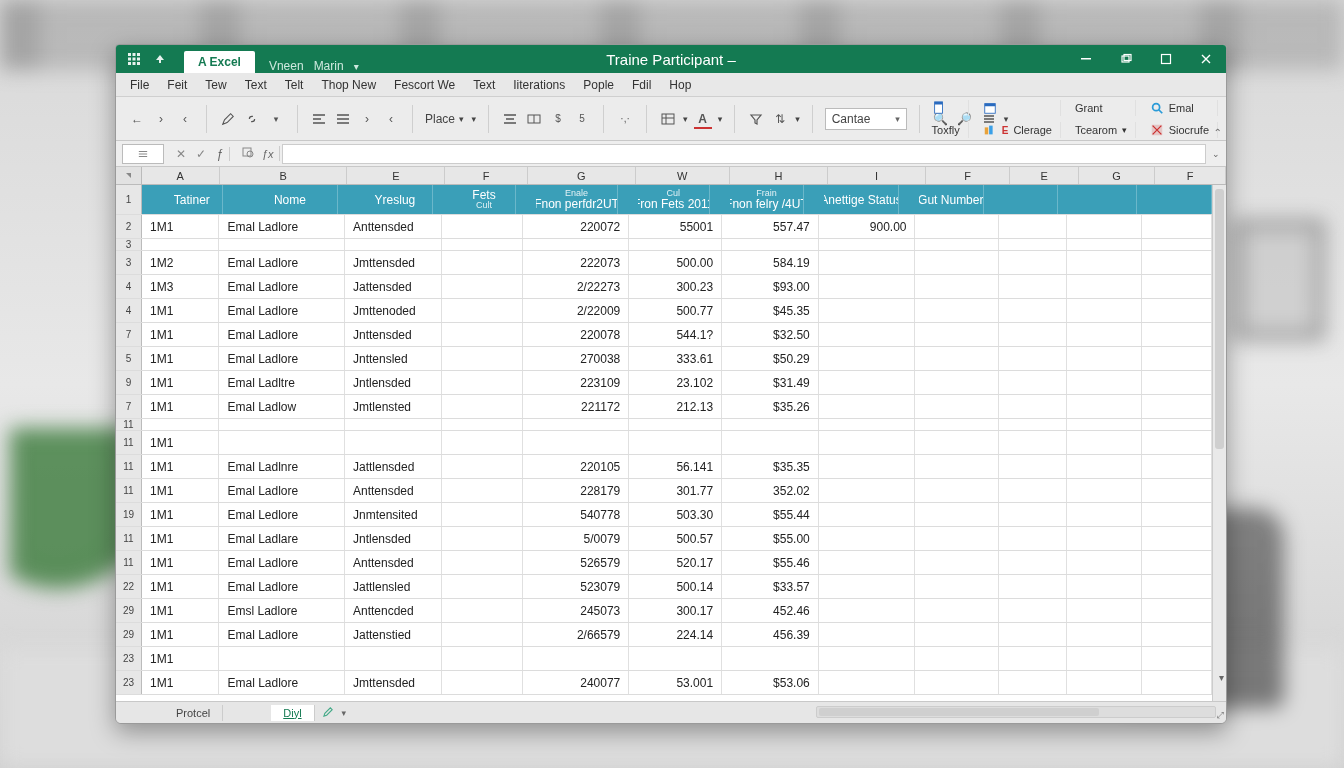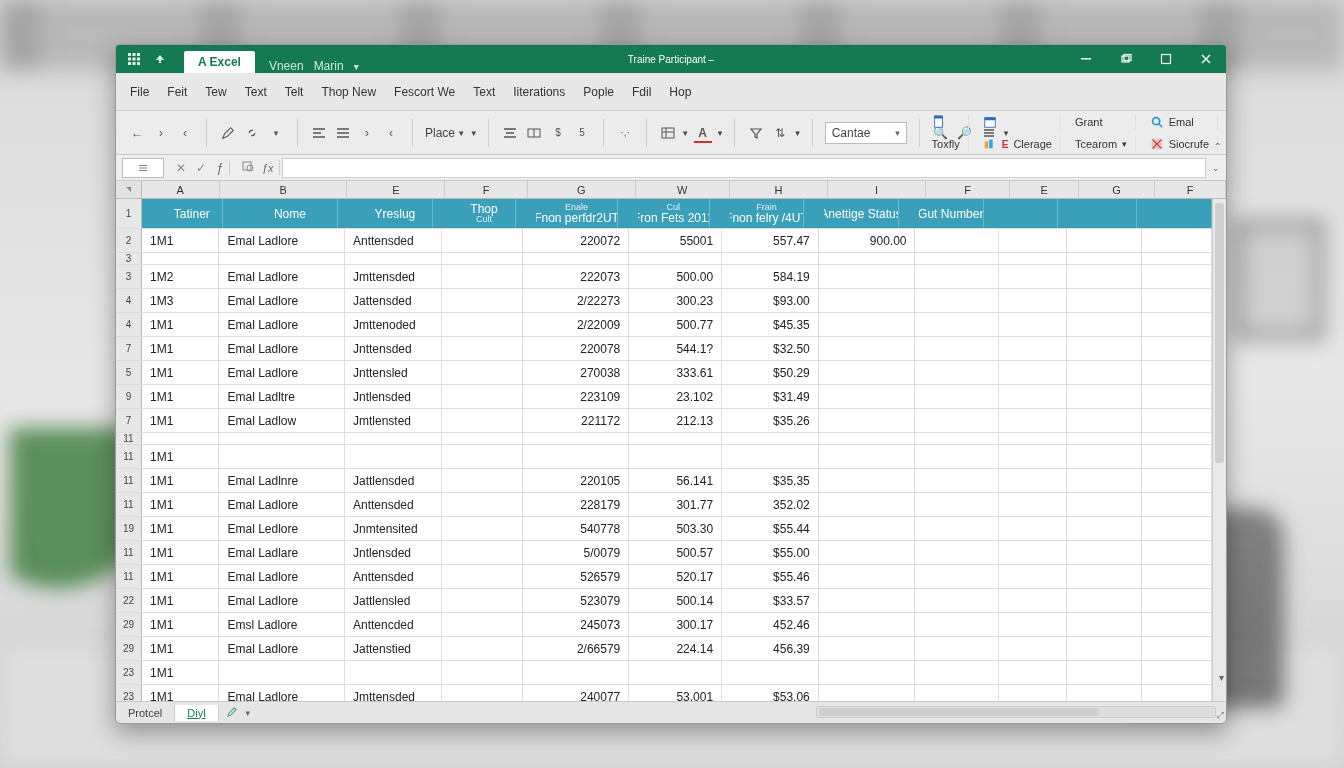--- a/index.html
+++ b/index.html
@@ -42,28 +42,28 @@
   .titlebar .tabgroup { display:flex; align-items:flex-end; height:100%; margin-left:6px; }
   .titlebar .apptab {
     background:#fff; color:#147a52; font-weight:600;
     padding: 4px 14px; border-radius:2px 2px 0 0; font-size:12px;
     height:22px; display:flex; align-items:center;
   }
   .titlebar .subtabs { color:#cfe9df; font-size:12px; margin-left:14px; display:flex; gap:10px; align-items:center;}
   .titlebar .subtabs .chev { font-size:10px; }
   .titlebar .title-center {
     position:absolute; left:50%; transform:translateX(-50%);
-    font-size:10px;
+    font-size:15px;
   }
   .titlebar .winbtns { position:absolute; right:0; top:0; height:100%; display:flex; }
   .titlebar .winbtn { width:40px; display:flex; align-items:center; justify-content:center; color:#fff; font-size:12px; }
 
   
   .menubar {
-    height: 38px; background:#e8e8e8; border-bottom:1px solid #cfcfcf;
+    height: 24px; background:#e8e8e8; border-bottom:1px solid #cfcfcf;
     display:flex; align-items:center; gap:2px; padding: 0 6px; font-size:12px; color:#333;
   }
   .menubar .mi { padding:2px 8px; border-radius:2px; }
 
   
   .ribbon {
     height: 44px; background:#ececec; border-bottom:1px solid #c8c8c8;
     display:flex; align-items:center; padding:0 6px; gap:6px; font-size:12px; color:#444;
     position: relative;
   }
@@ -115,21 +115,21 @@
   
   .vscroll { position:absolute; top:18px; right:0; bottom:0; width:14px; background:#e9e9e9; border-left:1px solid #ccc;}
   .vscroll .thumb { position:absolute; left:2px; right:2px; top:4px; height:260px; background:#cfcfcf; border-radius:3px;}
   .vscroll .darr { position:absolute; right:2px; bottom:18px; font-size:10px; color:#666;}
 
   
   .status {
     height: 22px; background:#e6e6e6; border-top:1px solid #c8c8c8;
     display:flex; align-items:center; font-size:11px; color:#444; position:relative;
   }
-  .status .tab { padding:2px 12px; border-right:1px solid #ccc; }
+  .status .tab { padding:2px 12px; border-right:1px solid #ccc;margin-left:48px; }
   .status .tab.active { background:#fff; color:#147a52; text-decoration:underline; }
   .status .sheetctl { padding:0 8px; display:flex; gap:8px; align-items:center; color:#666;}
   .status .hscroll { position:absolute; right:10px; top:4px; width:400px; height:12px; background:#ddd; border:1px solid #ccc; border-radius:2px;}
   .status .hscroll .ht { position:absolute; left:2px; top:1px; bottom:1px; width:280px; background:#cfcfcf; border-radius:2px;}
   .status .zoom { position:absolute; right:2px; bottom:2px; font-size:9px; color:#666;}
 </style>
 </head>
 <body>
 
 <div class="bg-blur">
@@ -434,21 +434,21 @@
       <div class="ch c-Fj center">F</div>
     </div>
 
     <div class="rows" id="rows">
         <div class="row header">
           <div class="rn">1</div>
           <div class="cell c-A">Tatiner</div>
           <div class="cell c-B center">Nome</div>
           <div class="cell c-E center">Yreslug</div>
           <div class="cell c-F center">
-            <span>Thop</span>
+            <span>Fets</span>
             <span class="sub">Cult</span>
           </div>
           <div class="cell c-G center">
             <span class="sub">Enale</span>
             <span>Fnon perfdr2UT</span>
           </div>
           <div class="cell c-W center">
             <span class="sub">Cul</span>
             <span>Fron Fets 2011</span>
           </div>

